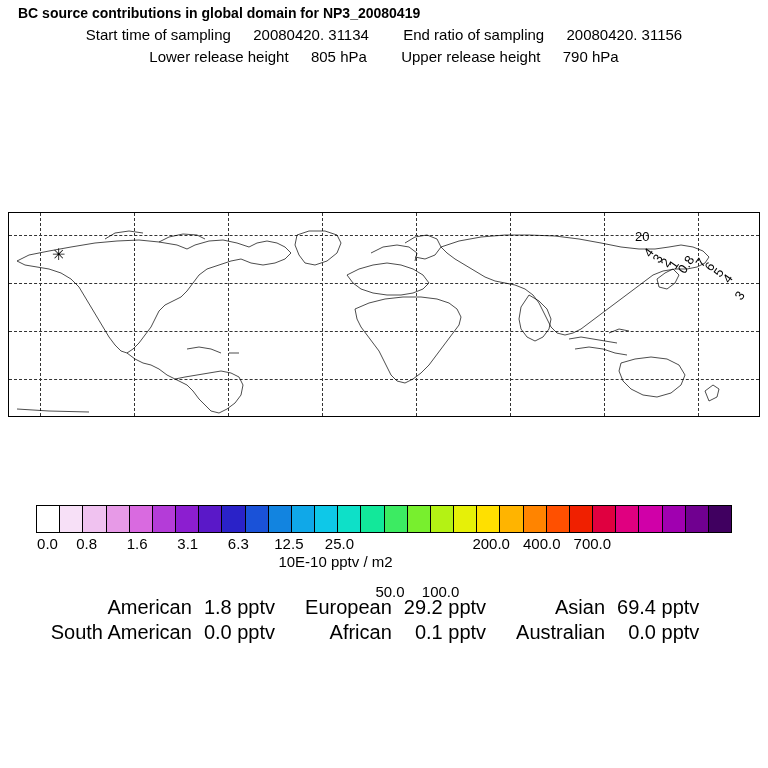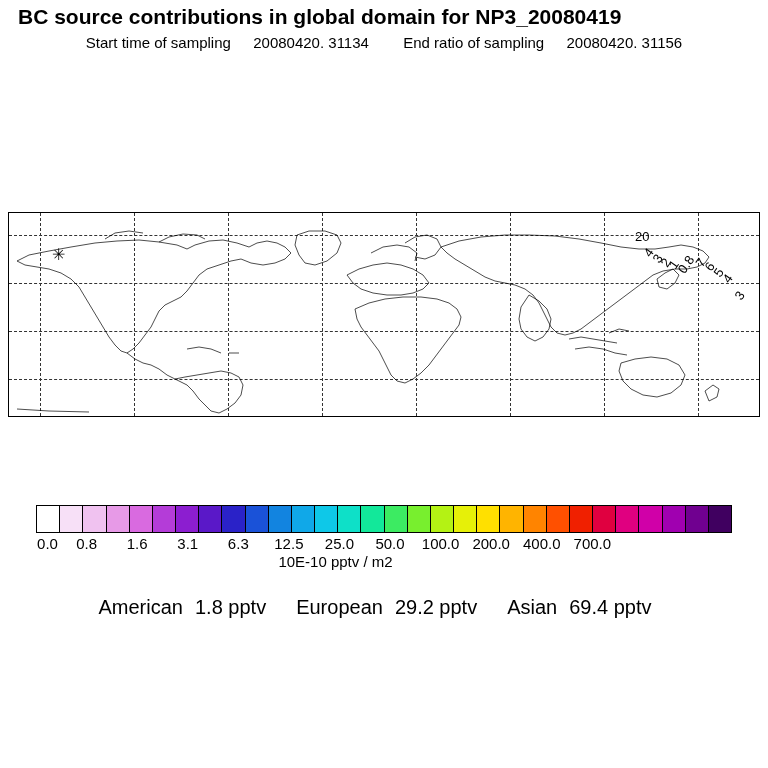--- a/index.html
+++ b/index.html
@@ -13,21 +13,21 @@
     font-family: "Liberation Sans", sans-serif;
     color: #000000;
     overflow: hidden;
     position: relative;
   }
   .header {
     padding-top: 5px;
     text-align: center;
   }
   .title {
-    font-size: 21px;
+    font-size: 14px;
     font-weight: bold;
     text-align: left;
     padding-left: 18px;
     letter-spacing: 0px;
   }
   .subline {
     font-size: 15px;
     margin-top: 5px;
     white-space: nowrap;
   }
@@ -164,20 +164,29 @@
   <div class="subline">
     <span>Start time of sampling</span>
     <span class="gap-small"></span>
     <span>20080420. 31134</span>
     <span class="gap"></span>
     <span>End ratio of sampling</span>
     <span class="gap-small"></span>
     <span>20080420. 31156</span>
   </div>
 
+  <div class="subline">
+    <span>Lower release height</span>
+    <span class="gap-small"></span>
+    <span>805 hPa</span>
+    <span class="gap"></span>
+    <span>Upper release height</span>
+    <span class="gap-small"></span>
+    <span>790 hPa</span>
+  </div>
 
 </div>
 
 <div class="map-wrap">
 
   <div class="grid-line grid-h" style="top:22px;"></div>
   <div class="grid-line grid-h" style="top:70px;"></div>
   <div class="grid-line grid-h" style="top:118px;"></div>
   <div class="grid-line grid-h" style="top:166px;"></div>
 
@@ -279,35 +288,43 @@
       <div class="cell" style="background: rgb(64, 0, 96);"></div>
     </div>
   <div class="cbar-ticks" id="cbar-ticks">
       <span style="left: 1.2%; transform: translateX(-35%);">0.0</span>
       <span style="left: 7.26667%;">0.8</span>
       <span style="left: 14.5333%;">1.6</span>
       <span style="left: 21.8%;">3.1</span>
       <span style="left: 29.0667%;">6.3</span>
       <span style="left: 36.3333%;">12.5</span>
       <span style="left: 43.6%;">25.0</span>
-      <span style="left: 50.8667%;">50.0</span>
-      <span style="left: 58.1333%;">100.0</span>
+      <span style="left: 50.8667%; margin-top: 48px;">50.0</span>
+      <span style="left: 58.1333%; margin-top: 48px;">100.0</span>
       <span style="left: 65.4%;">200.0</span>
       <span style="left: 72.6667%;">400.0</span>
       <span style="left: 79.9333%;">700.0</span>
     </div>
 </div>
 <div class="cbar-unit">10E-10 pptv / m2</div>
 
 <div class="footer">
   <table>
     <tbody>
       <tr>
         <td class="lbl">American</td>
         <td class="val">1.8 pptv</td>
         <td class="lbl">European</td>
         <td class="val">29.2 pptv</td>
         <td class="lbl">Asian</td>
         <td class="val">69.4 pptv</td>
       </tr>
+      <tr>
+        <td class="lbl">South American</td>
+        <td class="val">0.0 pptv</td>
+        <td class="lbl">African</td>
+        <td class="val">0.1 pptv</td>
+        <td class="lbl">Australian</td>
+        <td class="val">0.0 pptv</td>
+      </tr>
     </tbody>
   </table>
 </div>
 
 </body></html>

